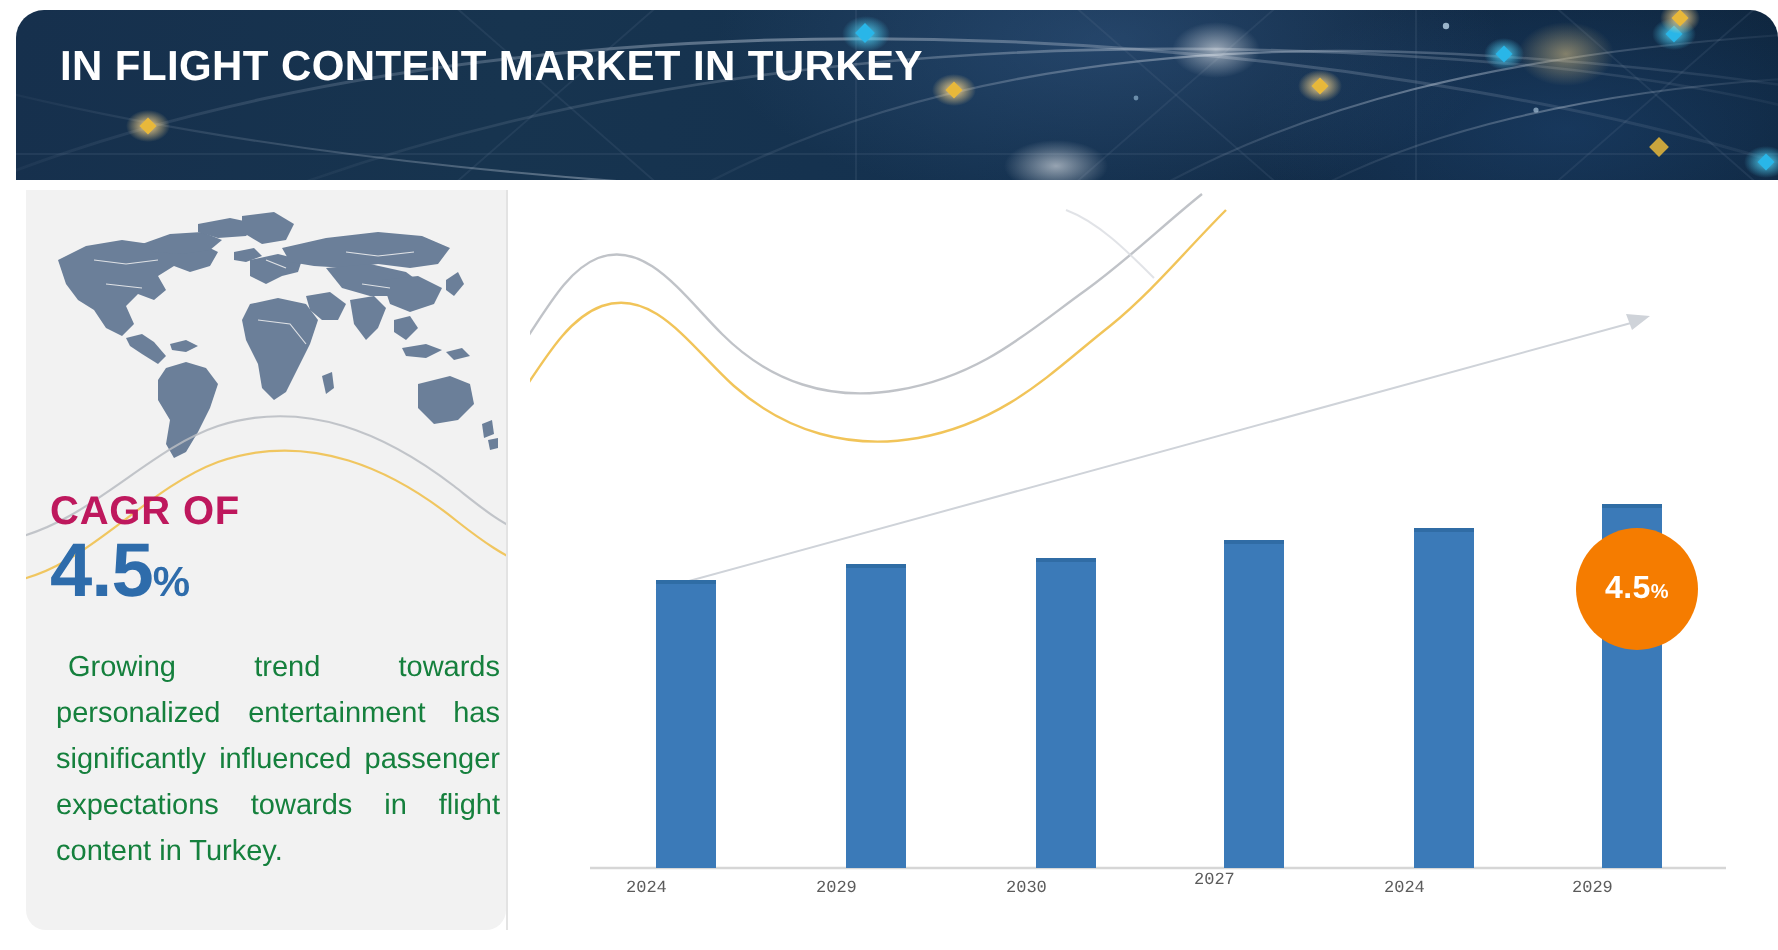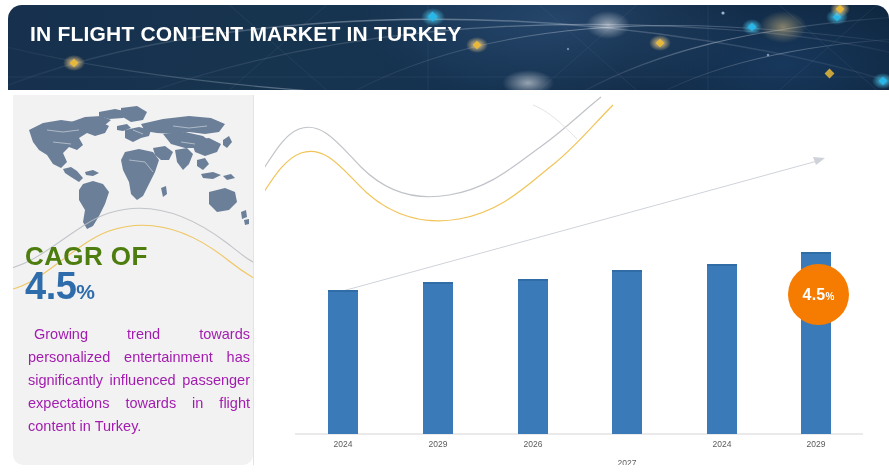--- a/index.html
+++ b/index.html
@@ -35,31 +35,31 @@
 
   
   .left-card{
     position:absolute;left:13px;top:95px;width:240px;height:370px;
     background:#f2f2f2;border-radius:0 0 10px 10px;overflow:hidden;
   }
   .map-wrap{position:absolute;left:0px;top:5px;width:240px;height:135px;}
   .map-svg{width:240px;height:135px;display:block;}
   .cagr-block{position:absolute;left:12px;top:150px;width:220px;}
   .cagr-of{
-    font-size:26px;font-weight:bold;color:#4d7c0f;letter-spacing:0.4px;
+    font-size:20px;font-weight:bold;color:#be185d;letter-spacing:0.4px;
     line-height:23px;
   }
   .cagr-val{
     font-size:38px;font-weight:bold;color:#2e6cab;line-height:40px;
     letter-spacing:-0.5px;margin-top:-2px;
   }
   .cagr-val .pct{font-size:21px;font-weight:bold;letter-spacing:0;}
   .body-copy{
     position:absolute;left:15px;top:228px;width:222px;
-    font-size:14.5px;line-height:23px;color:#a21caf;
+    font-size:14.5px;line-height:23px;color:#15803d;
     text-align:justify;text-indent:6px;
   }
   .card-curves{position:absolute;left:0;top:0;width:240px;height:370px;pointer-events:none;}
 
   
   .chart-panel{
     position:absolute;left:265px;top:95px;width:624px;height:370px;
     background:#ffffff;overflow:hidden;
   }
   .chart-deco{position:absolute;left:0;top:0;width:624px;height:370px;}
@@ -69,21 +69,21 @@
     border-radius:50%;background:#f57c00;
     display:flex;align-items:center;justify-content:center;
   }
   .bubble-txt{
     color:#ffffff;font-size:16px;font-weight:bold;letter-spacing:0.2px;
     white-space:nowrap;
   }
   .bubble-txt .pct{font-size:10px;font-weight:bold;}
   .xlabel{
     position:absolute;font-size:8.5px;color:#5b5b5b;
-    text-align:center;width:60px;
+    width:60px;font-family:Liberation Mono, monospace;
   }
   .divider-left{
     position:absolute;left:253px;top:95px;width:1px;height:370px;
     background:#e3e3e3;
   }
 </style>
 </head>
 <body>
 
 <div id="stage">
@@ -270,19 +270,19 @@
         <rect x="536" y="157" width="30" height="2"></rect>
       </g>
     </svg>
 
     <div class="bubble">
       <span class="bubble-txt"><span>4.5</span><span class="pct">%</span></span>
     </div>
 
     <div class="xlabel" style="left:48px;top:344px;">2024</div>
     <div class="xlabel" style="left:143px;top:344px;">2029</div>
-    <div class="xlabel" style="left:238px;top:344px;">2026</div>
-    <div class="xlabel" style="left:332px;top:363px;">2027</div>
+    <div class="xlabel" style="left:238px;top:344px;">2030</div>
+    <div class="xlabel" style="left:332px;top:340px;">2027</div>
     <div class="xlabel" style="left:427px;top:344px;">2024</div>
     <div class="xlabel" style="left:521px;top:344px;">2029</div>
   </div>
 
 </div>
 
 </body></html>

